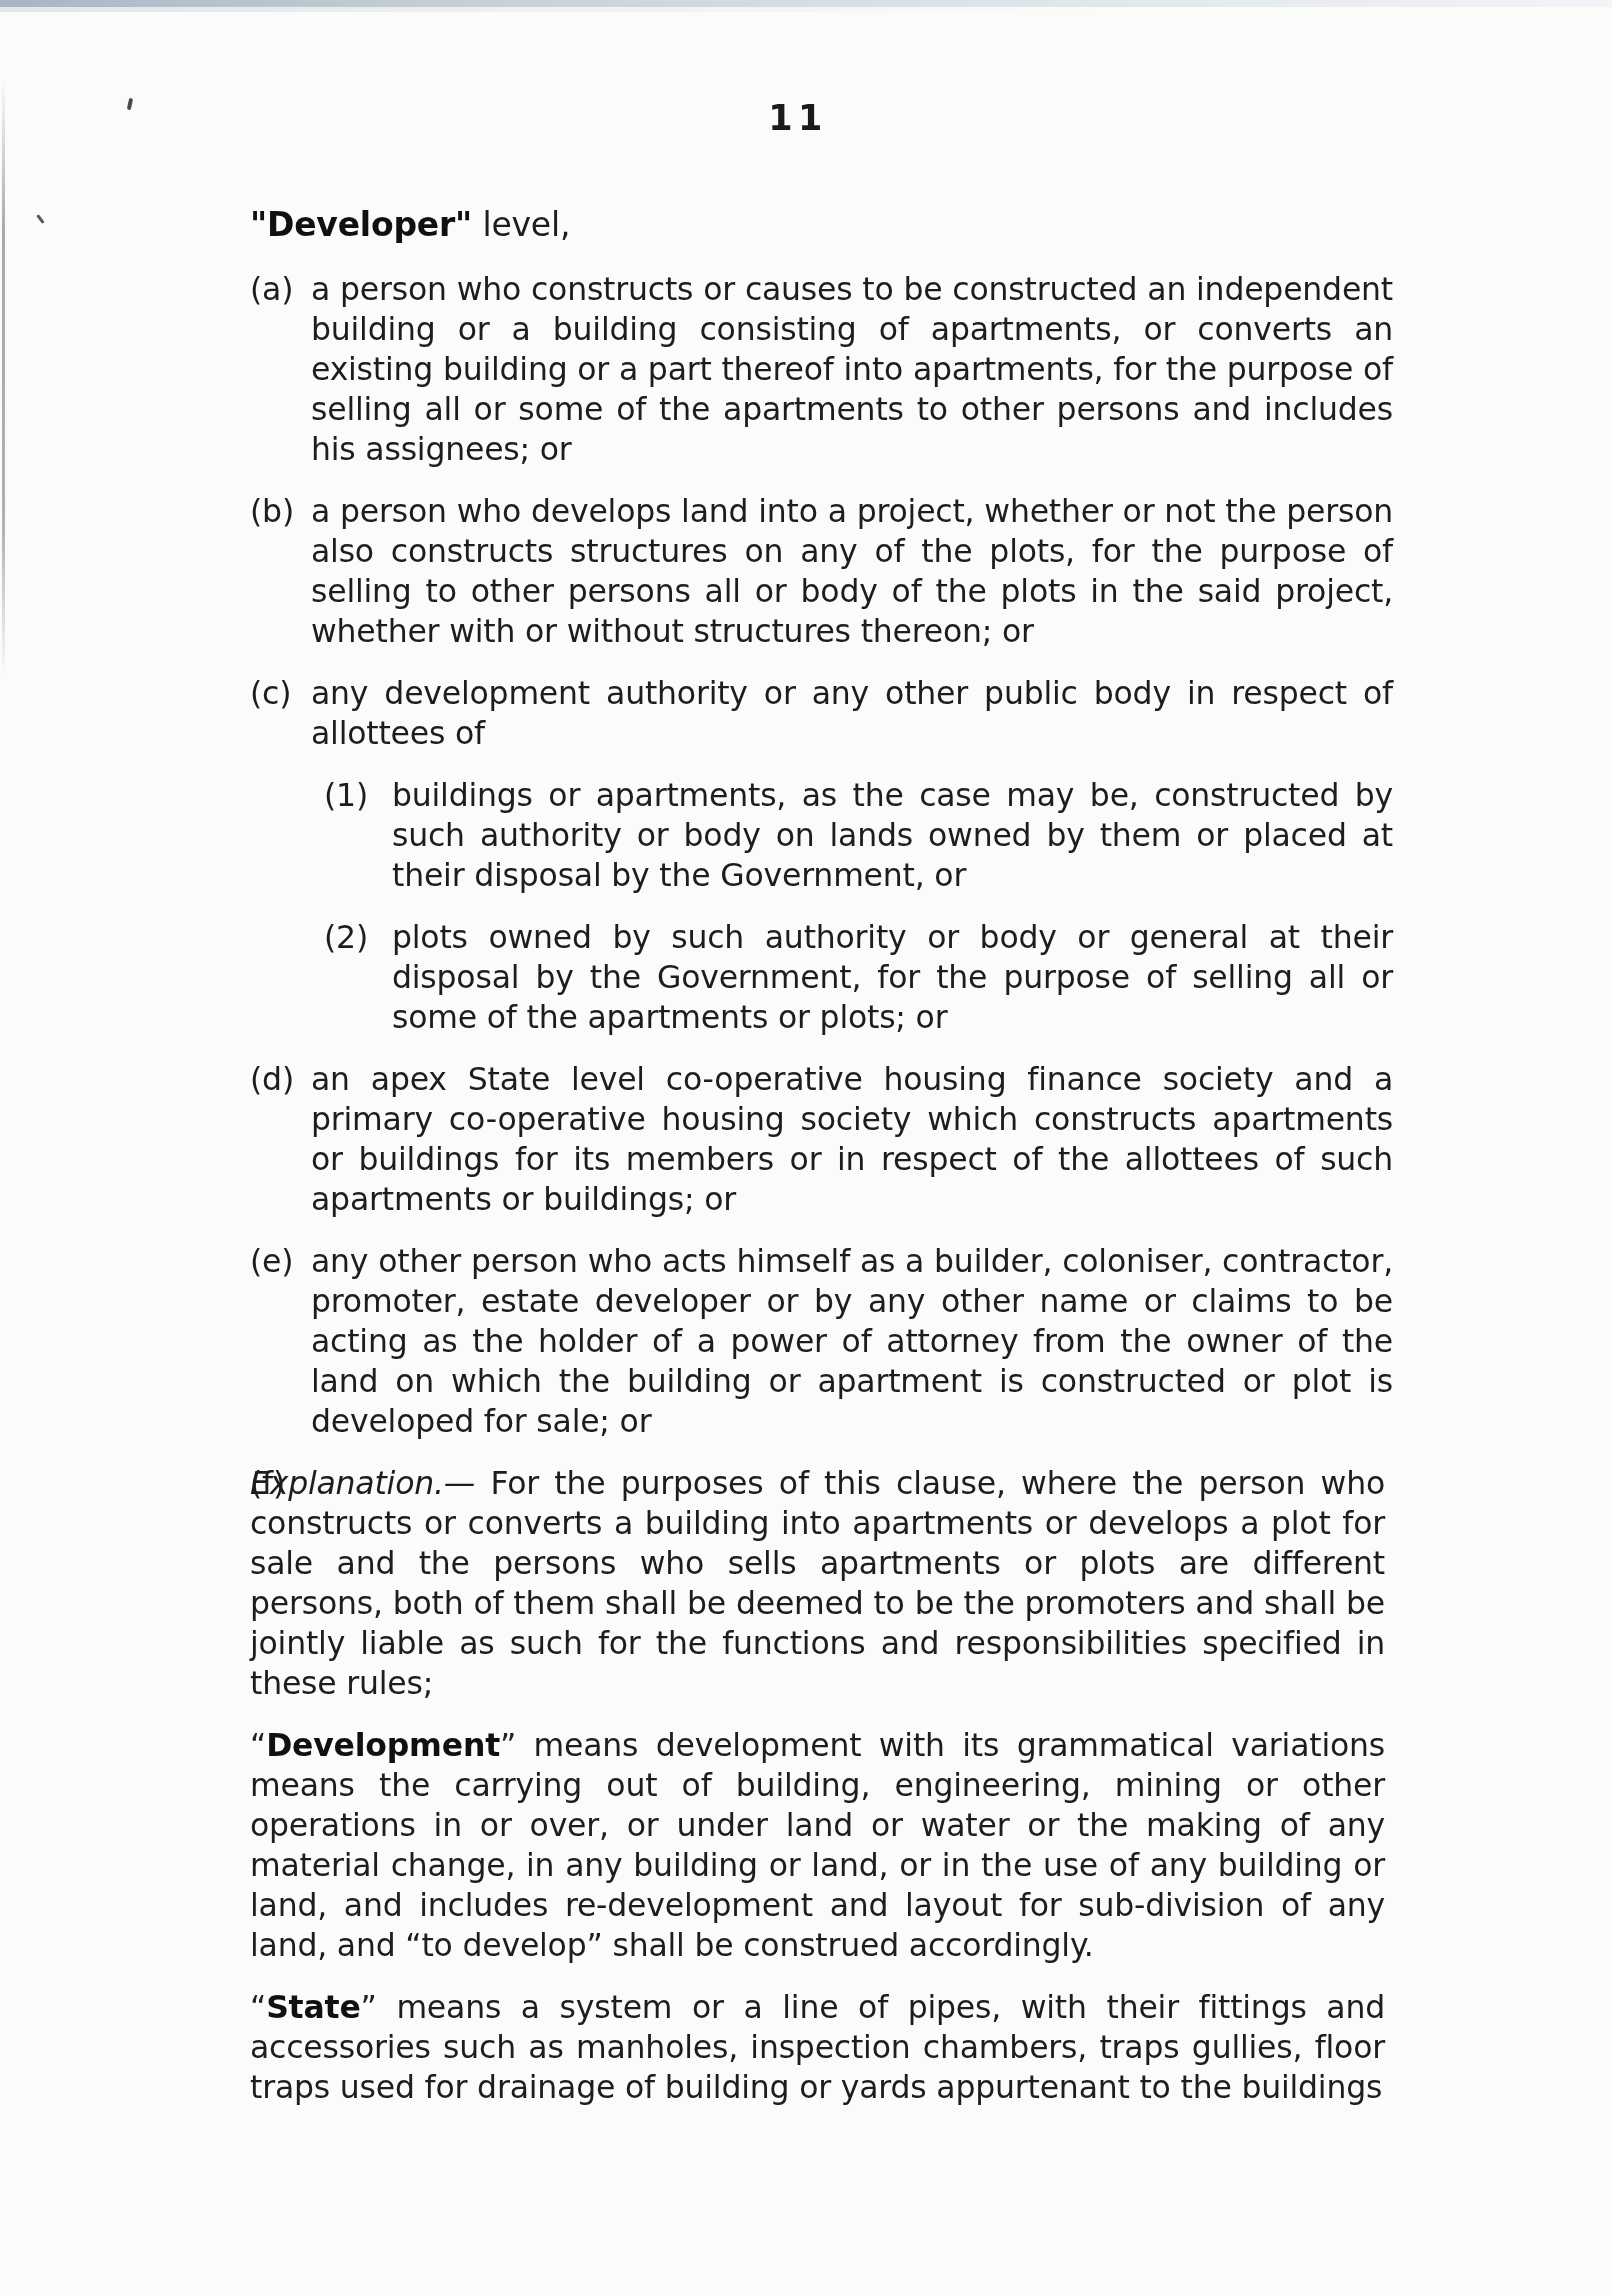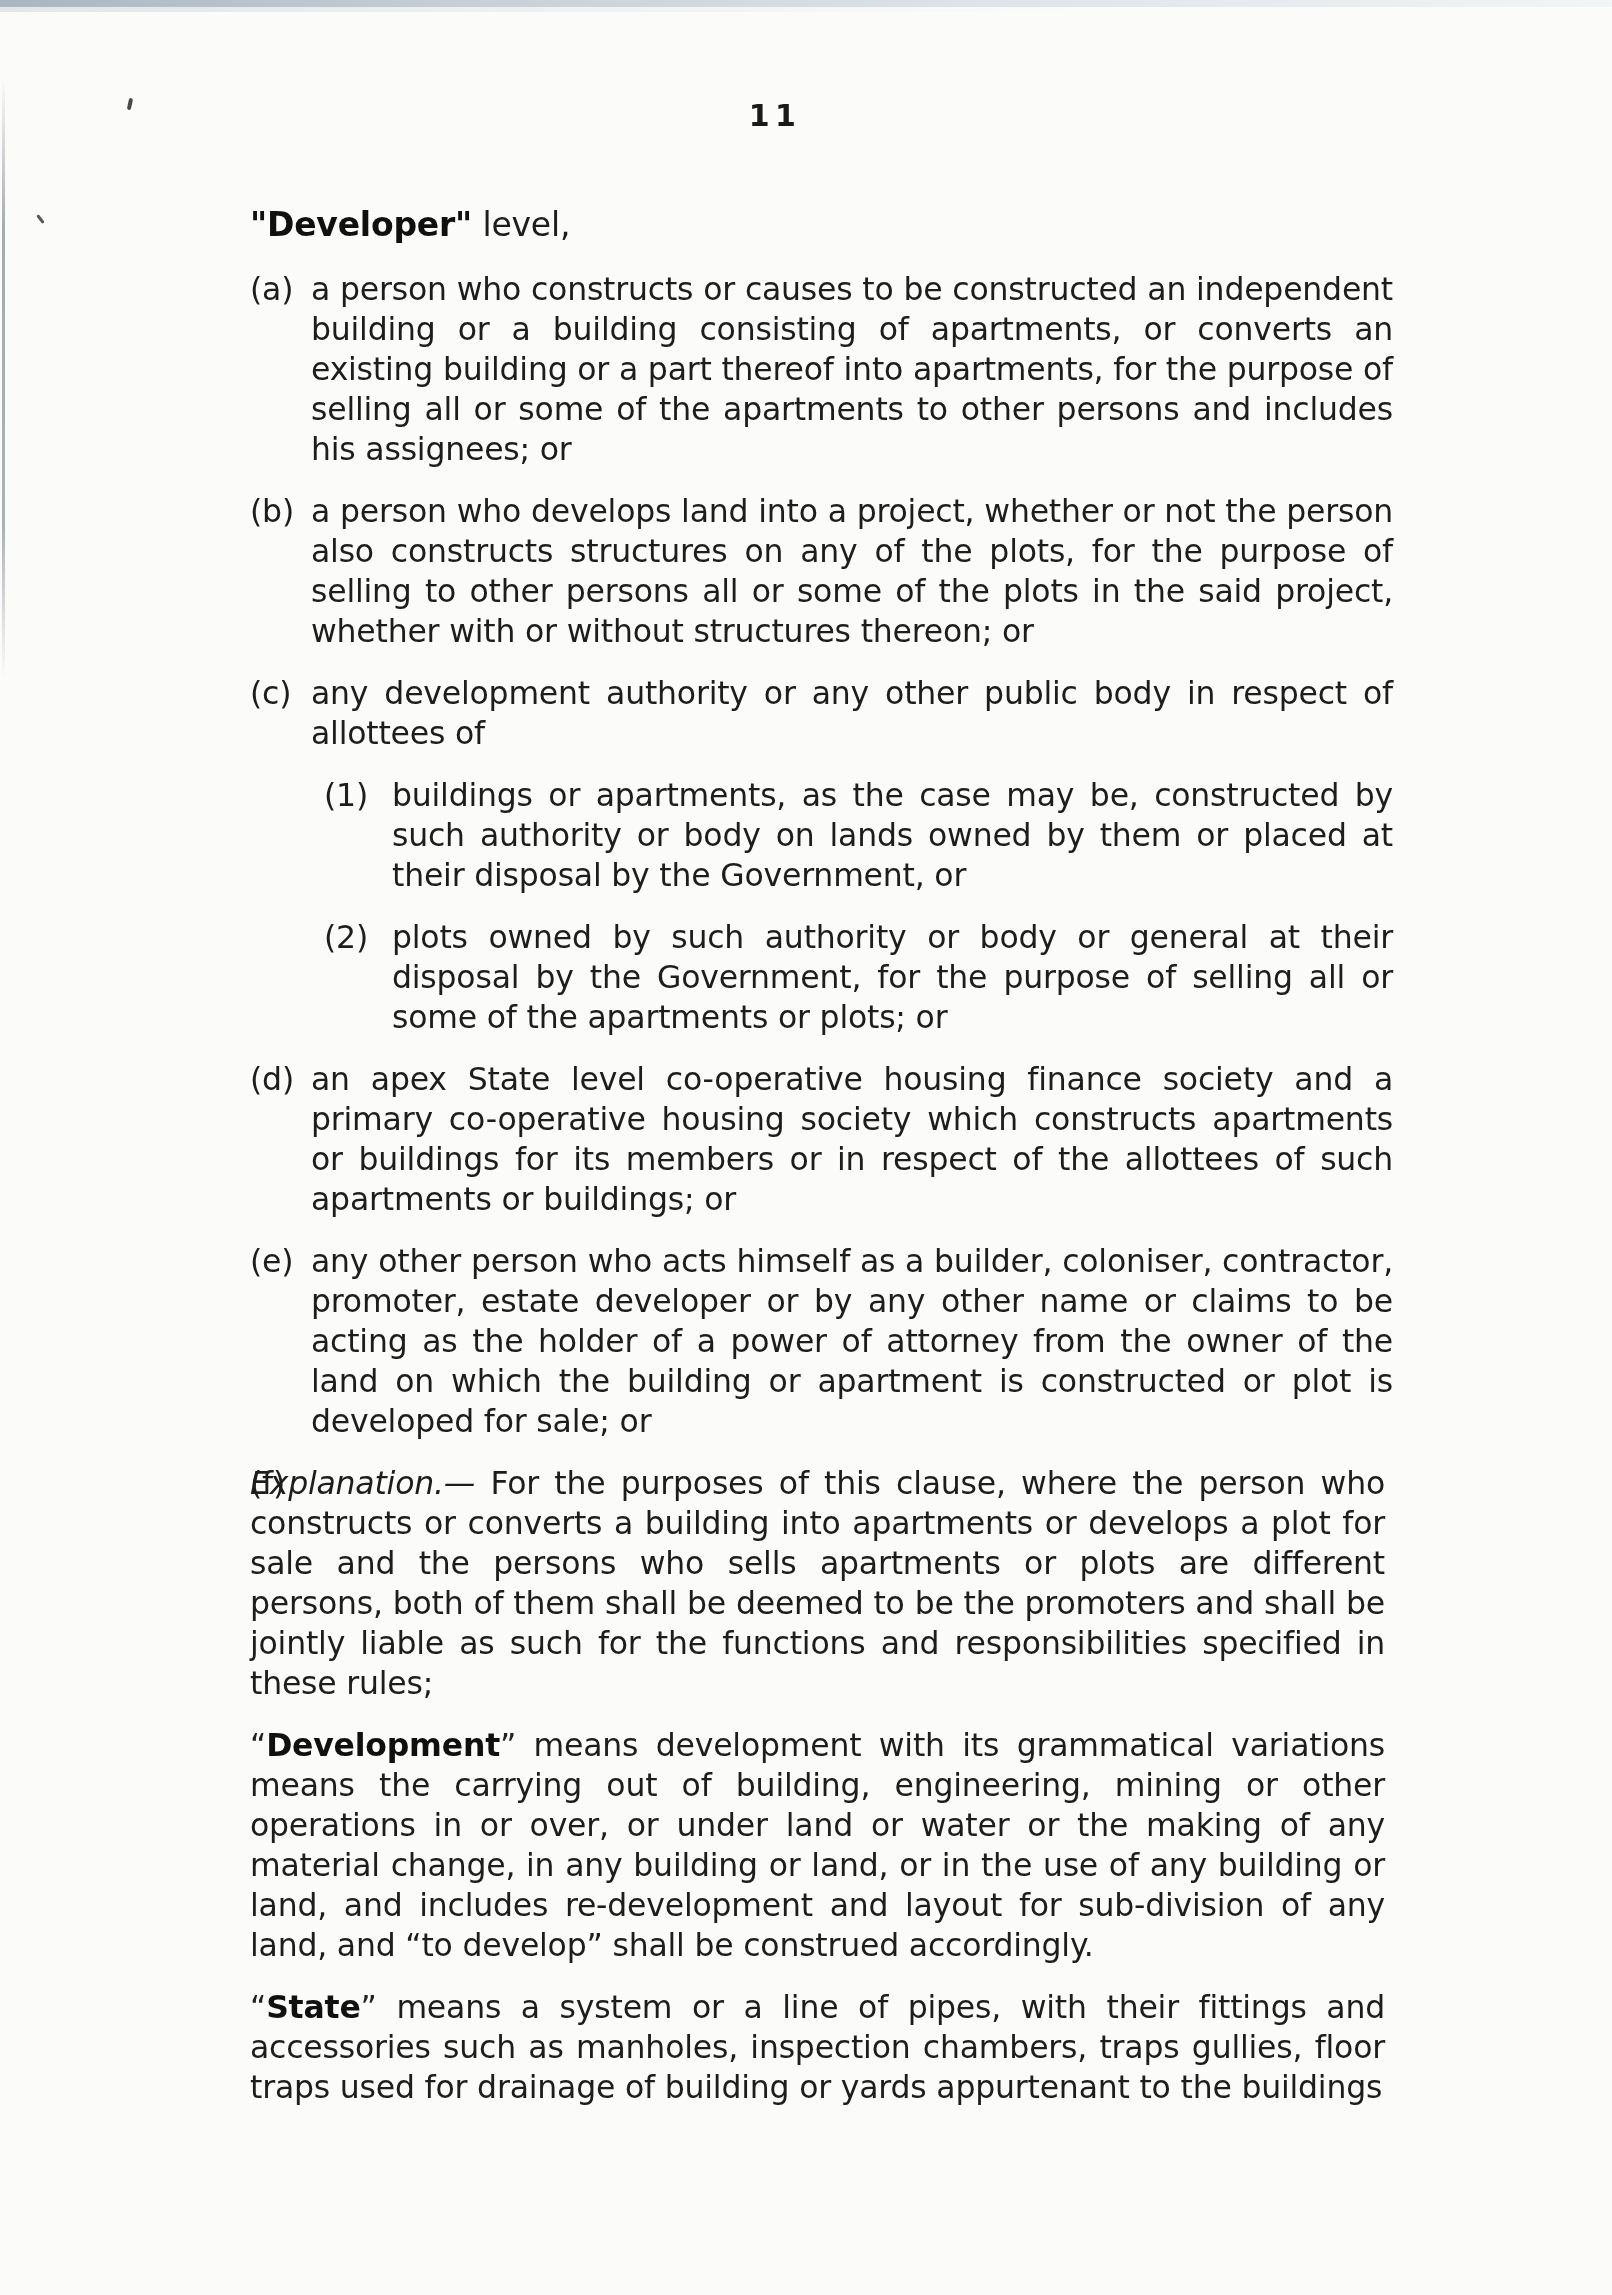--- a/index.html
+++ b/index.html
@@ -26,23 +26,23 @@
   }
   .speck-1 {
     position:absolute; left:128px; top:98px; width:3.9px; height:11.8px;
     background:#4a4a4a; border-radius:2.4px; transform:rotate(12deg);
   }
   .speck-2 {
     position:absolute; left:39px; top:214px; width:3.1px; height:10.2px;
     background:#55565a; border-radius:1.6px; transform:rotate(-38deg);
   }
   .page-number {
-    position:absolute; top:98px; left:724px; width:102px;
+    position:absolute; top:98px; left:747px; width:102px;
     text-align:center;
-    font-size:30px; font-weight:bold; letter-spacing:5.5px; color:#1a1a1a;
+    font-size:35px; font-weight:bold; letter-spacing:5.5px; color:#1a1a1a;
   }
   .content {
     position:absolute; left:250px; top:205px; width:1143px;
     font-size:31.5px; line-height:40px; letter-spacing:-0.2px;
     text-align:justify; text-justify:inter-word;
   }
   .heading { margin:0 0 23.6px 0; text-align:left; font-size:33px; }
   .term { font-weight:bold; color:#101010; }
   .quote { font-weight:normal; color:#222; }
   .li { position:relative; padding-left:61px; margin:0 0 22px 0; }
@@ -67,21 +67,21 @@
 
   <p class="heading"><span class="term">"Developer"</span><span> level,</span></p>
 
   <div class="li">
     <span class="marker">(a)</span>
     <span>a person who constructs or causes to be constructed an independent building or a building consisting of apartments, or converts an existing building or a part thereof into apartments, for the purpose of selling all or some of the apartments to other persons and includes his assignees; or</span>
   </div>
 
   <div class="li">
     <span class="marker">(b)</span>
-    <span>a person who develops land into a project, whether or not the person also constructs structures on any of the plots, for the purpose of selling to other persons all or some of the plots in the said project, whether with or without structures thereon; or</span>
+    <span>a person who develops land into a project, whether or not the person also constructs structures on any of the plots, for the purpose of selling to other persons all or body of the plots in the said project, whether with or without structures thereon; or</span>
   </div>
 
   <div class="li">
     <span class="marker">(c)</span>
     <span>any development authority or any other public body in respect of allottees of</span>
   </div>
 
   <div class="li sub">
     <span class="marker">(1)</span>
     <span>buildings or apartments, as the case may be, constructed by such authority or body on lands owned by them or placed at their disposal by the Government, or</span>

